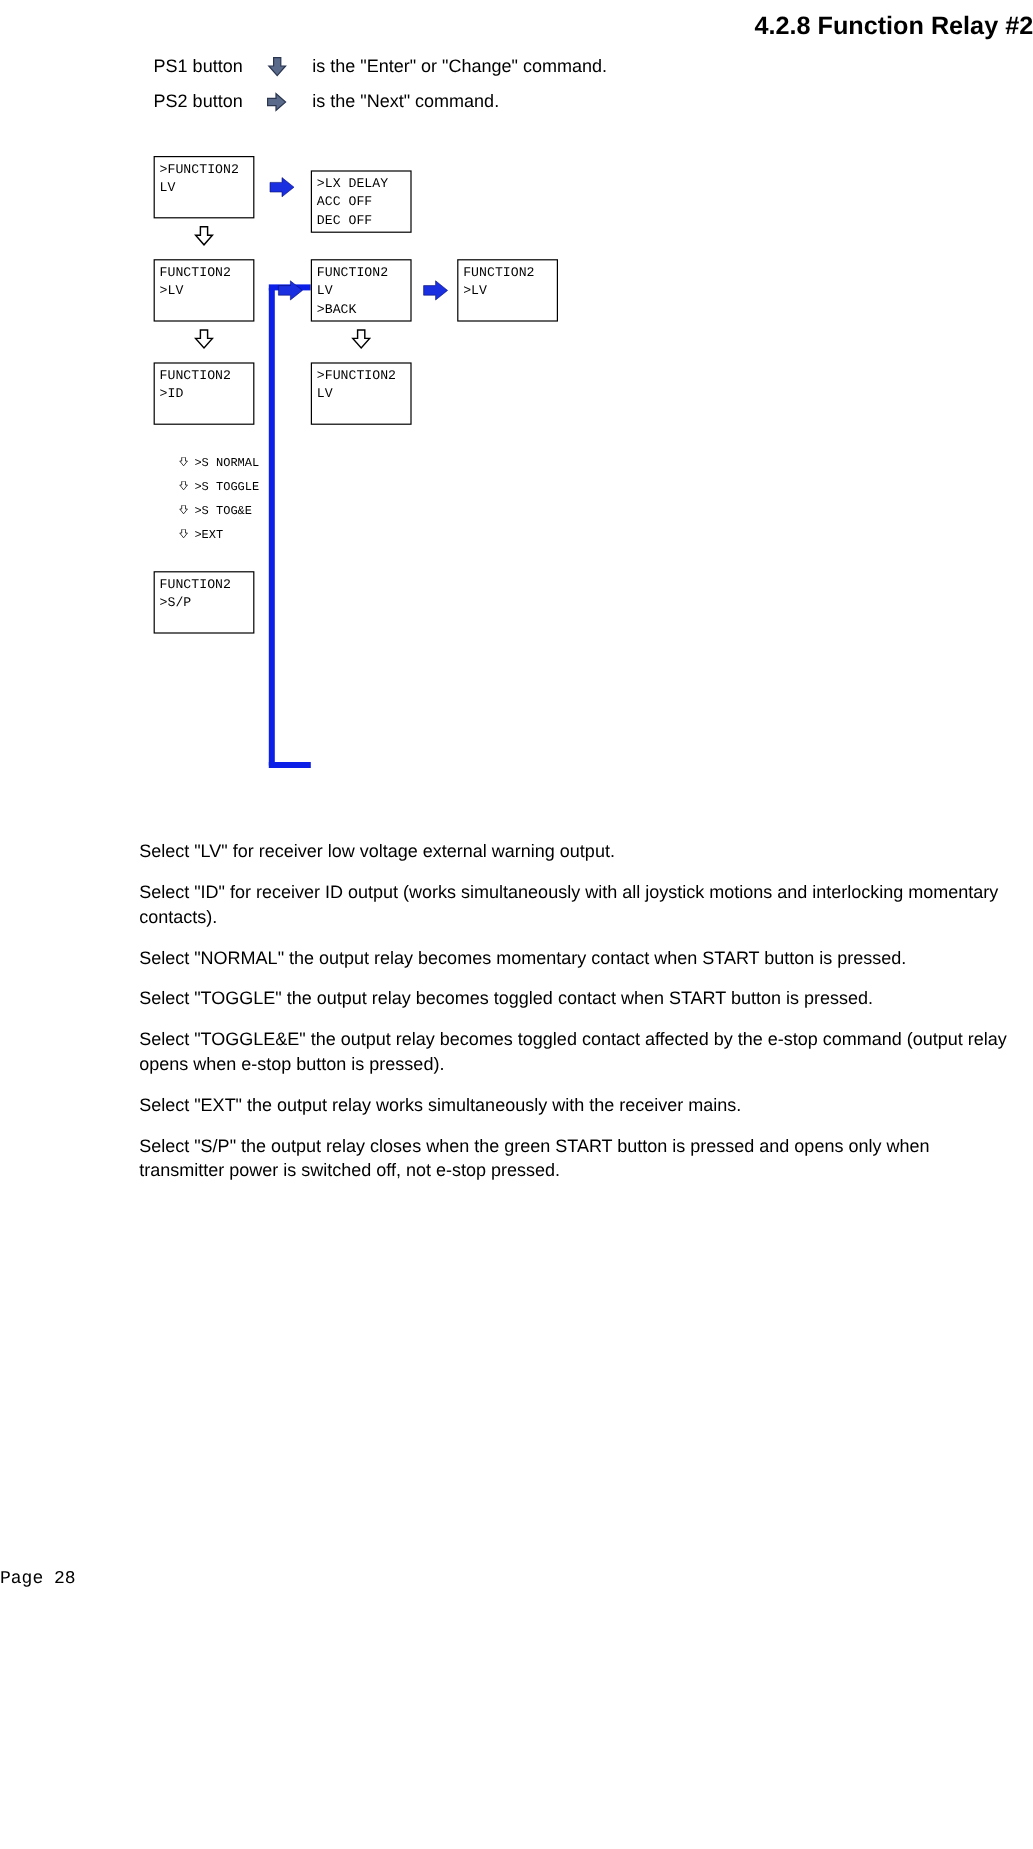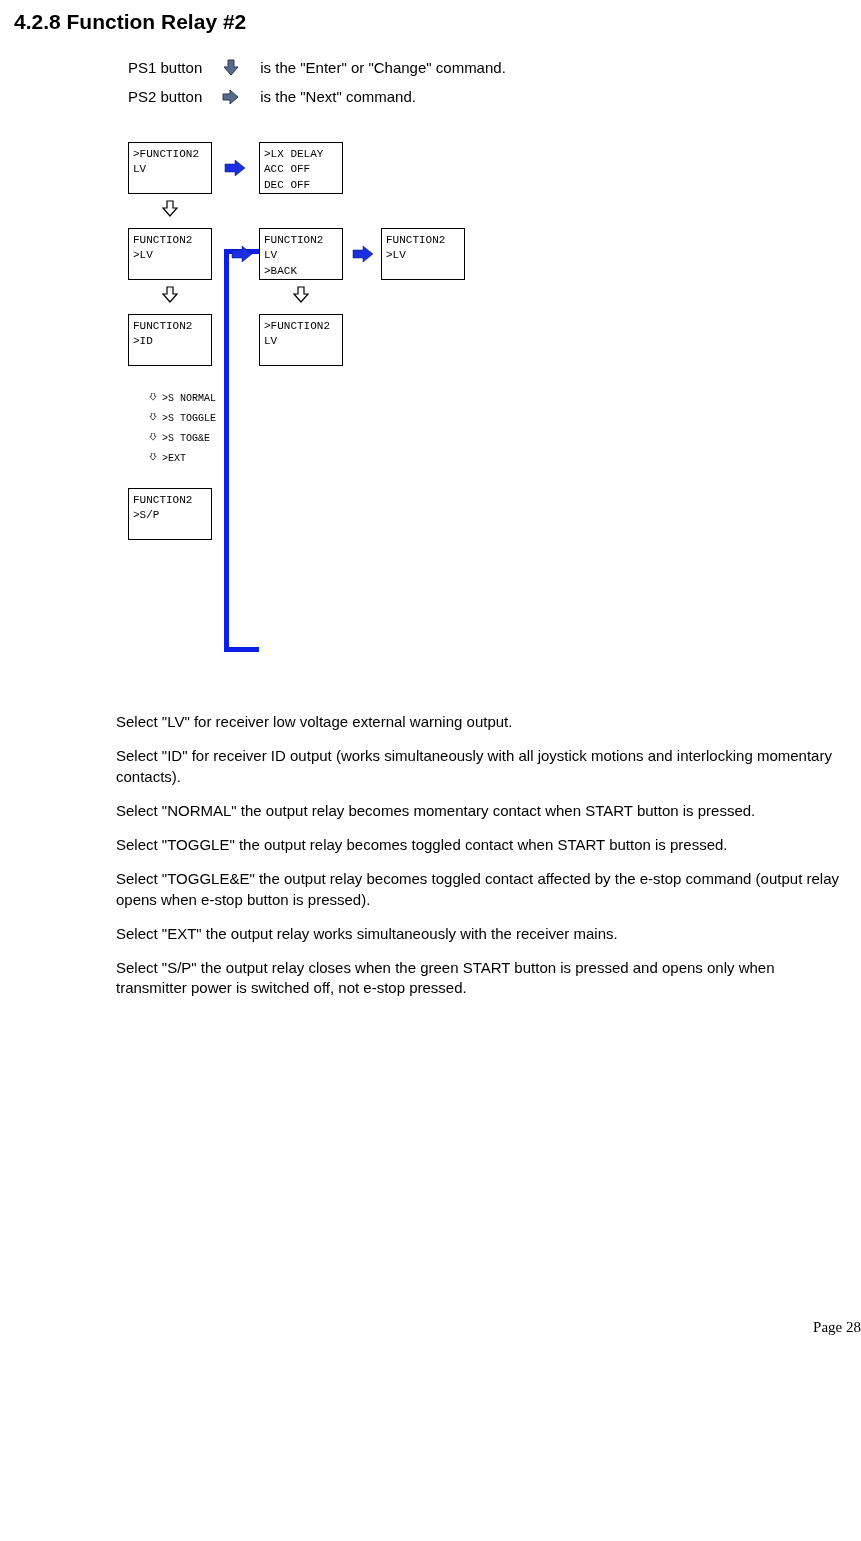--- a/index.html
+++ b/index.html
@@ -7,21 +7,22 @@
     background: #fff;
     font-family: Arial, Helvetica, sans-serif;
     color: #000;
     width: 861px;
     padding: 10px 0 30px 0;
   }
   .section-heading {
     font-size: 21px;
     font-weight: bold;
     padding-left: 14px;
-    margin-bottom: 20px;
+    margin-bottom: 8px;
+    text-align: right;
   }
   .intro {
     padding-left: 116px;
     font-size: 15px;
     line-height: 1.9;
   }
   .intro-row {
     display: flex;
     align-items: center;
     gap: 16px;
@@ -97,22 +98,22 @@
   }
   .body-text {
     padding: 0 18px 0 116px;
     font-size: 15px;
     line-height: 1.35;
   }
   .body-text p {
     margin-bottom: 14px;
   }
   .footer {
-    text-align: right;
-    font-family: Liberation Serif, serif;
+    text-align: left;
+    font-family: Liberation Mono, monospace;
     font-size: 15px;
     margin-top: 320px;
   }
 </style>
 </head>
 <body>
 
 <h2 class="section-heading">4.2.8    Function Relay #2</h2>
 
 <div class="intro">
@@ -144,21 +145,21 @@
 
   <div class="box" style="left:0; top:0;">
     <div>&gt;FUNCTION2</div>
     <div> LV</div>
   </div>
   <div class="arrow-right" style="left:95px; top:16px;">
     <svg width="22" height="18" viewBox="0 0 22 18">
         <path d="M1 5 L11 5 L11 1 L21 9 L11 17 L11 13 L1 13 Z" fill="#1a2fe0" stroke="#080f70" stroke-width="0.5"></path>
       </svg>
   </div>
-  <div class="box" style="left:131px; top:0;">
+  <div class="box" style="left:131px; top:12px;">
     <div>&gt;LX DELAY</div>
     <div>  ACC OFF</div>
     <div>  DEC OFF</div>
   </div>
 
   <div class="arrow-down-outline" style="left:32px; top:56px;">
     <svg width="18" height="18" viewBox="0 0 18 18">
         <path d="M6 1 L12 1 L12 8 L16 8 L9 16 L2 8 L6 8 Z" fill="#fff" stroke="#000" stroke-width="1.2"></path>
       </svg>
   </div>

